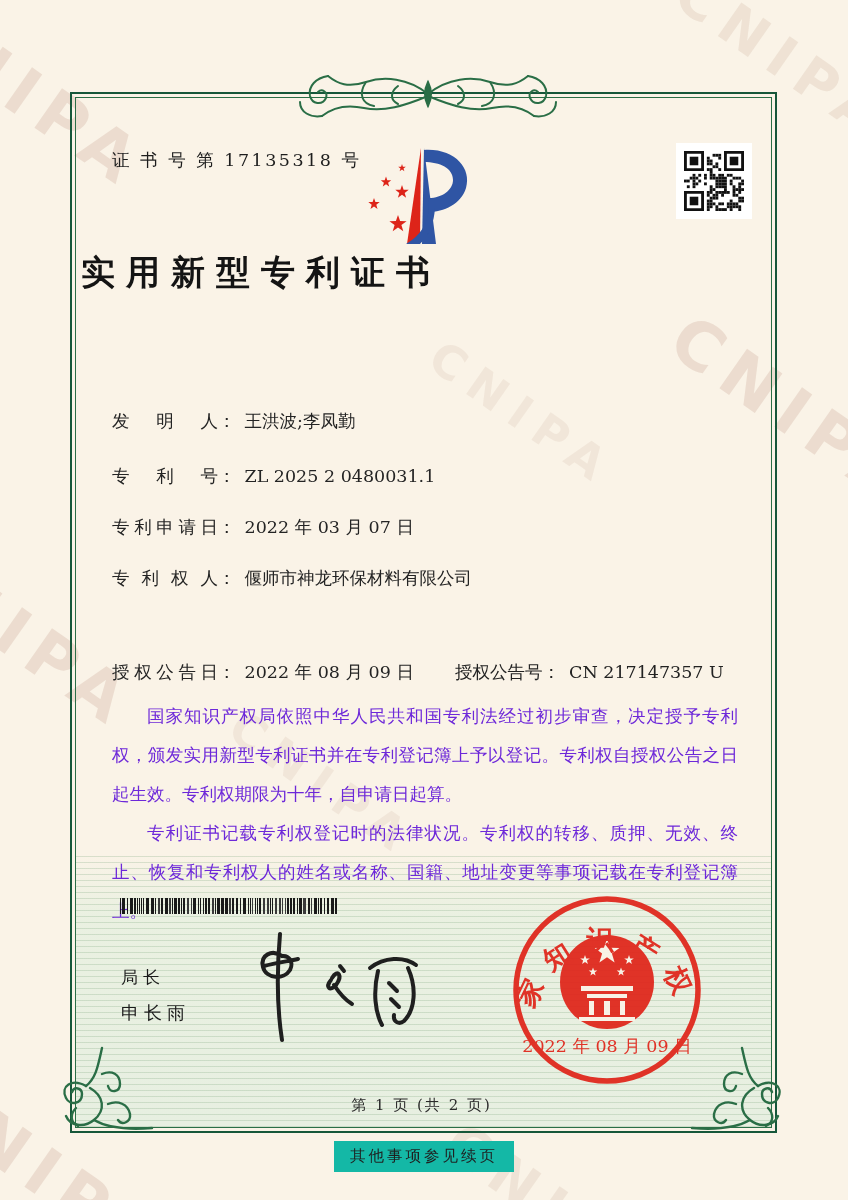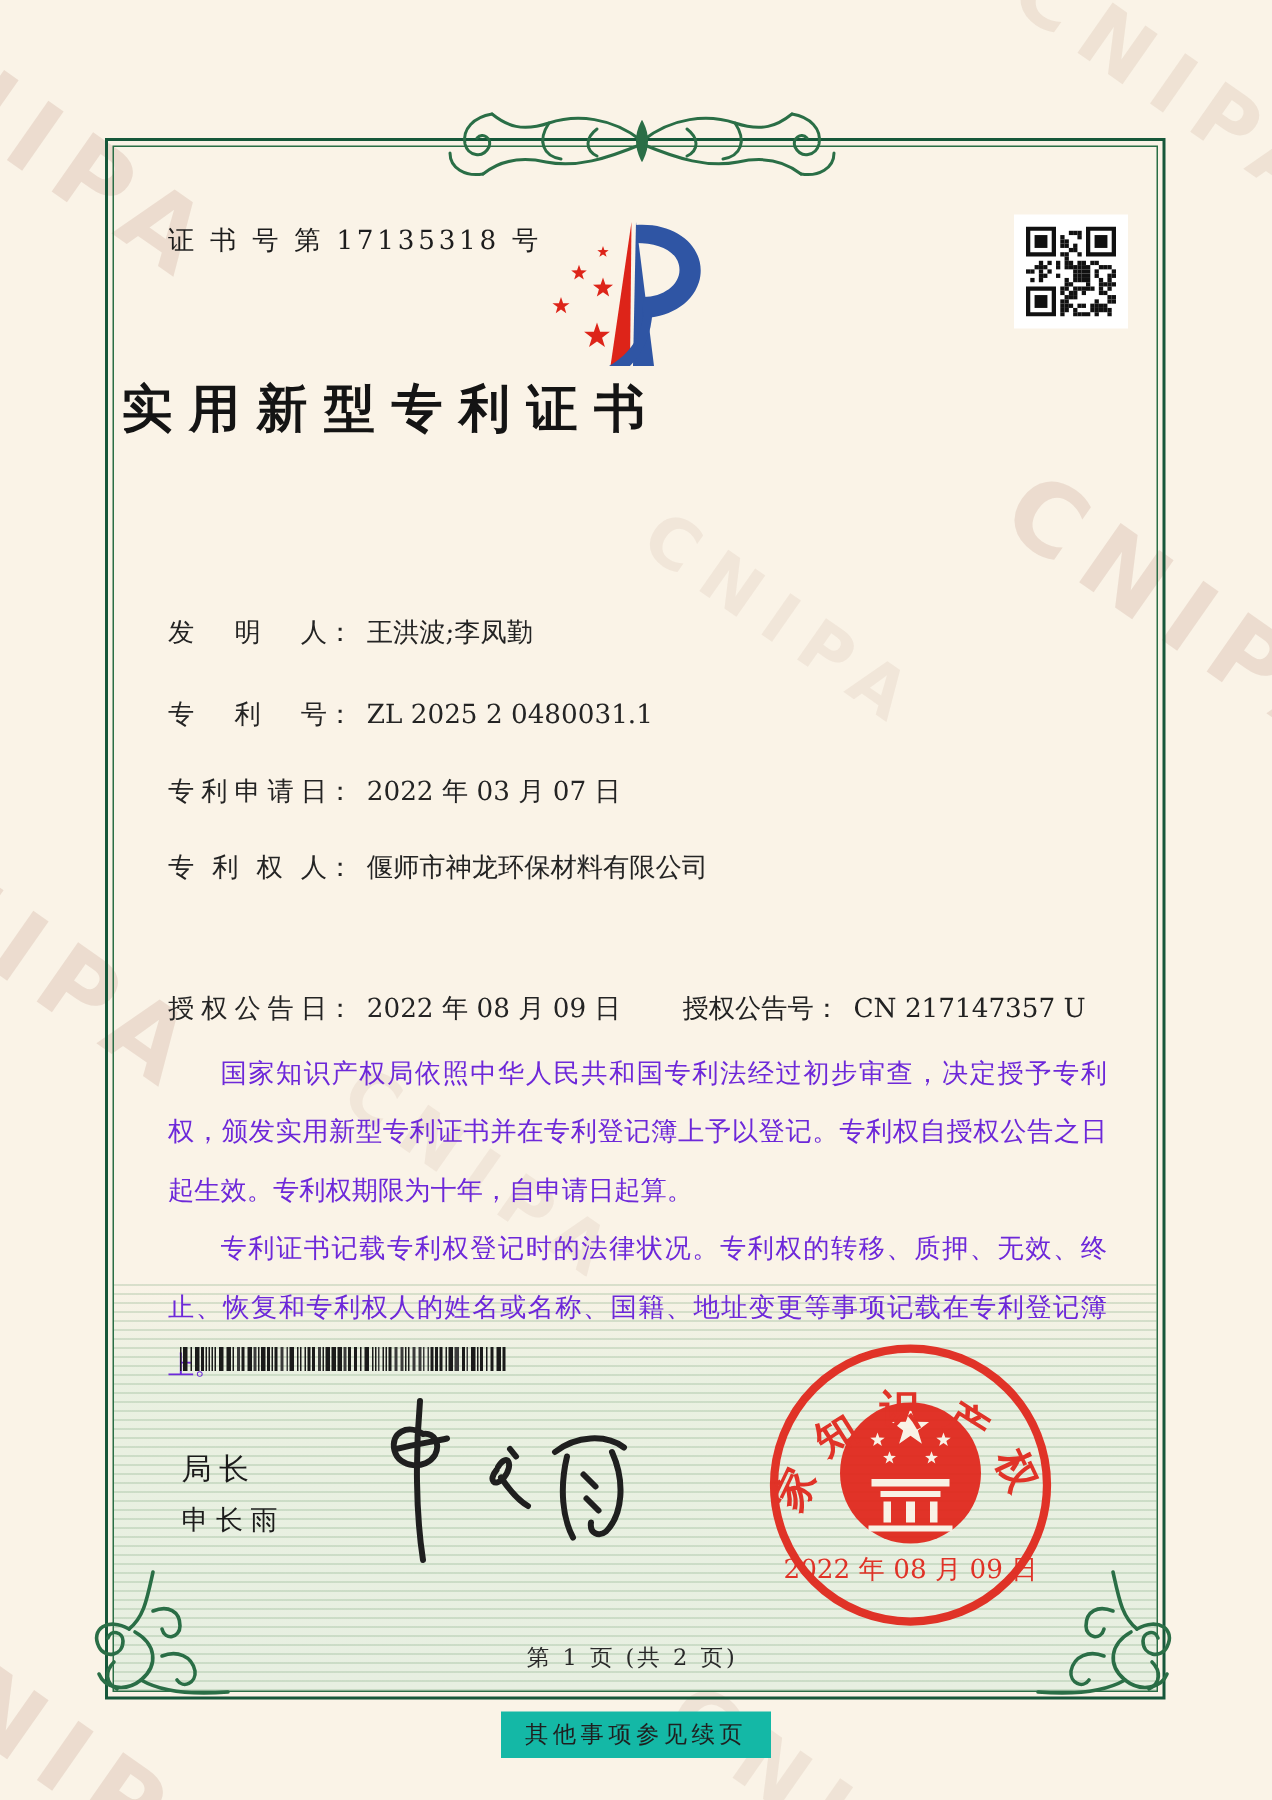--- a/index.html
+++ b/index.html
@@ -75,21 +75,21 @@
   .grant-right{position:absolute; left:455px; top:660px; font-size:17.5px; white-space:nowrap;}
 
   .body-text{
     position:absolute; left:112px; top:697px; width:626px;
     font-size:17.5px; line-height:39px; text-align:justify; color:#6d28d9;
   }
   .body-text p{margin:0; text-indent:2em;}
 
   .barcode{position:absolute; left:120px; top:898px;}
 
-  .signer-title{position:absolute; left:121px; top:966px;  font-size:20px; letter-spacing:5px; color:#1b1b1b;}
+  .signer-title{position:absolute; left:121px; top:966px;  font-size:17px; letter-spacing:5px; color:#1b1b1b;}
   .signer-name {position:absolute; left:121px; top:1001px; font-size:18px; letter-spacing:5px; color:#1b1b1b;}
   .signature{position:absolute; left:244px; top:928px;}
 
   .seal{position:absolute; left:505px; top:890px;}
 
   .pageno{
     position:absolute; left:70px; top:1096px; width:703px; text-align:center;
     font-size:15px; letter-spacing:2px; color:#2a2a2a;
   }
   .note{

